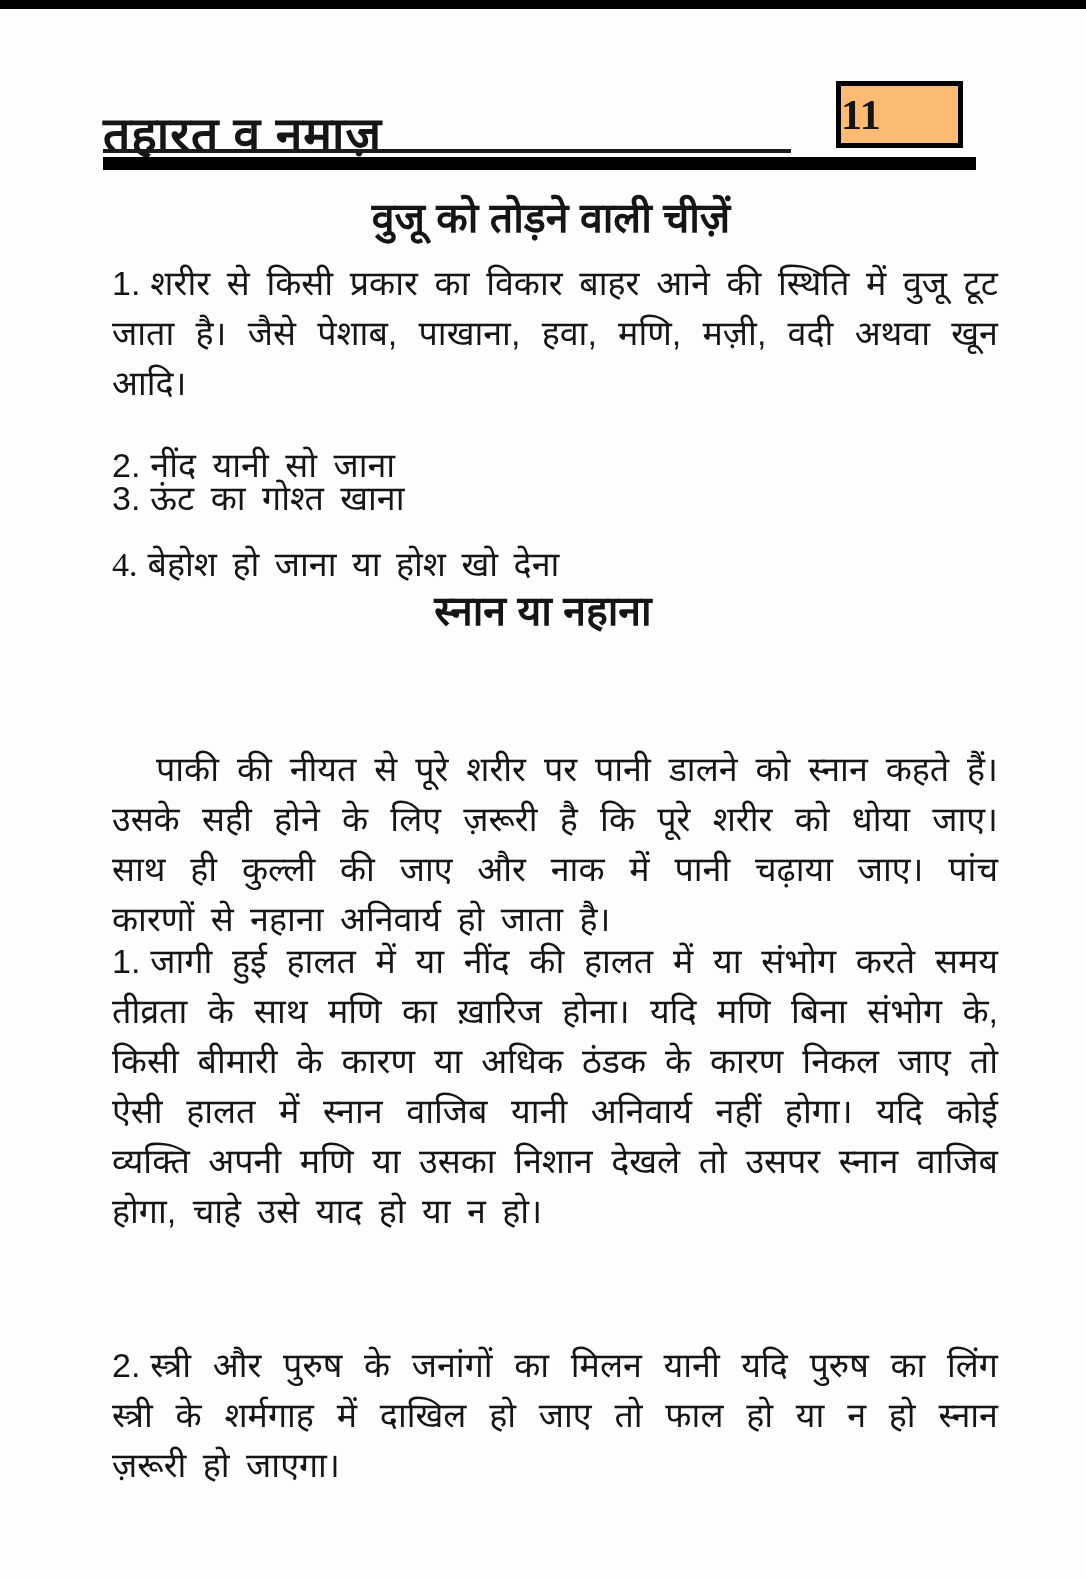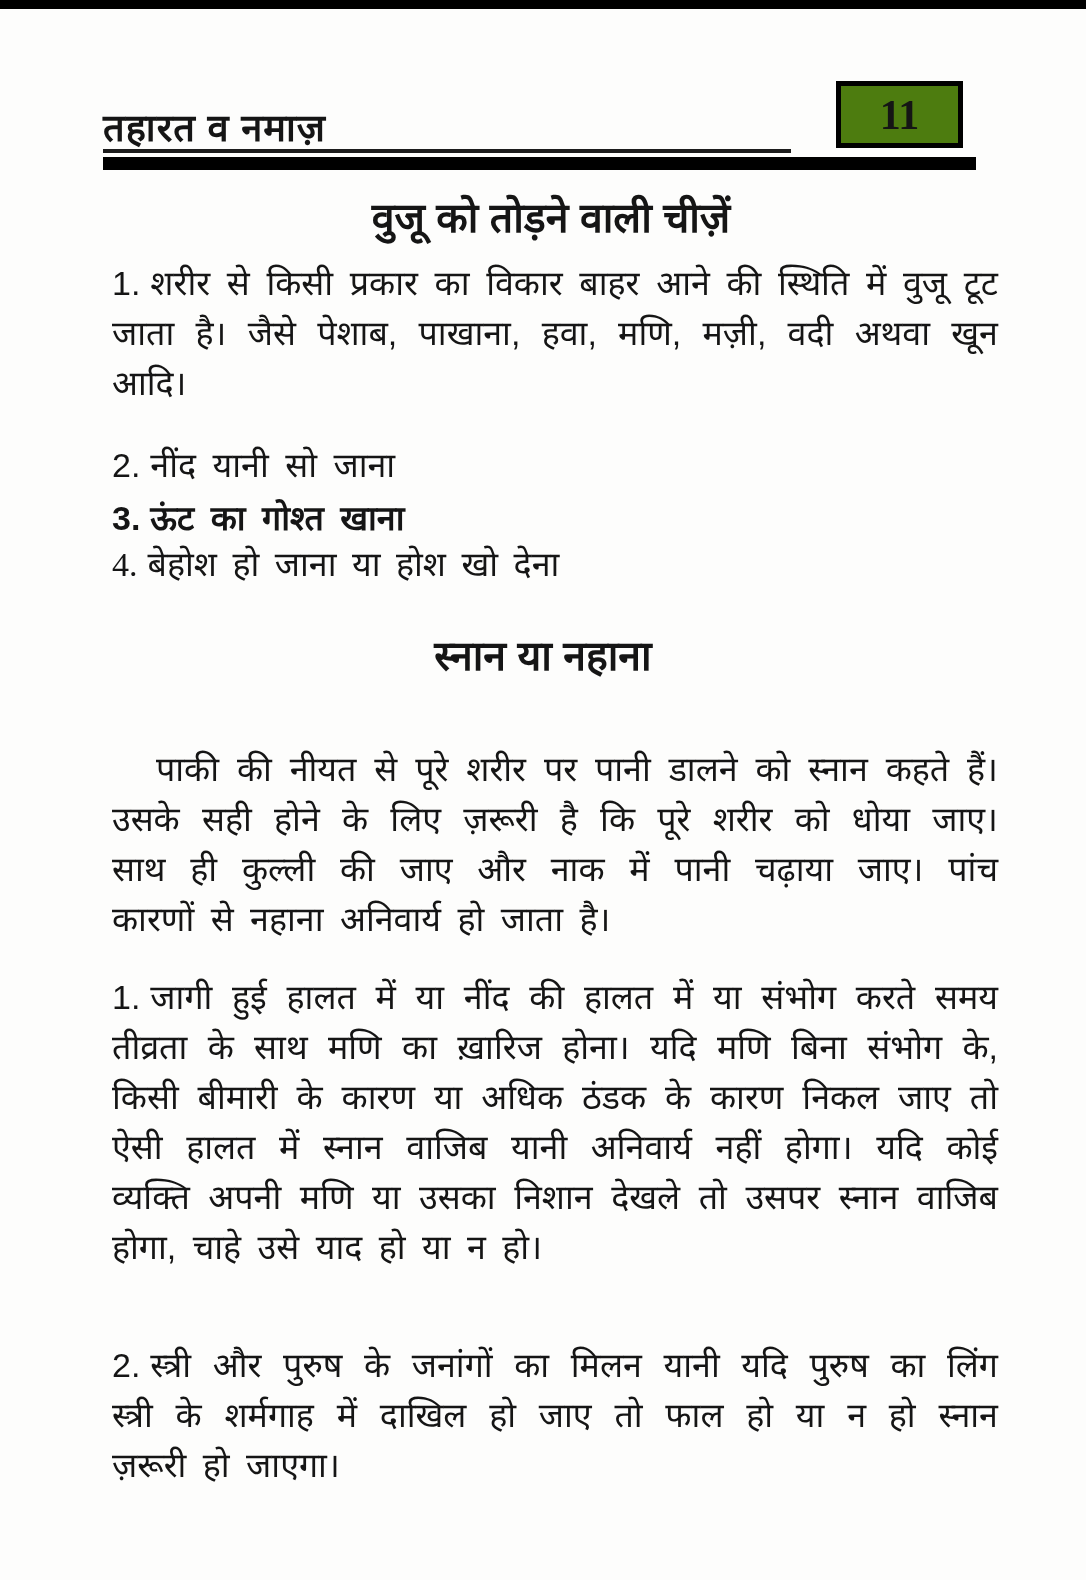--- a/index.html
+++ b/index.html
@@ -13,74 +13,74 @@
     position: relative;
     overflow: hidden;
   }
   .top-strip {
     position: absolute; top: 0; left: 0;
     width: 100%; height: 9px;
     background: #000;
   }
   .running-title {
     position: absolute; left: 103px; top: 100px;
-    font-size: 38px; font-weight: 700;
+    font-size: 48px; font-weight: 700;
     letter-spacing: 1px;
     white-space: nowrap;
   }
   .rule-thin {
     position: absolute; left: 103px; top: 149px;
     width: 688px; height: 4px;
     background: #1c1c1c;
   }
   .rule-thick {
     position: absolute; left: 103px; top: 157px;
     width: 873px; height: 13px;
     background: #000;
   }
   .page-box {
     position: absolute; left: 836px; top: 81px;
     width: 127px; height: 67px;
     border: 5px solid #000;
     box-sizing: border-box;
-    background: #4d7c0f;
-    display: flex; align-items: center; justify-content: center;
+    background: #fdba74;
+    display: flex; align-items: center; justify-content: flex-start;
   }
   .page-box .page-num {
     font-family: "Liberation Serif", "DejaVu Serif", serif;
     font-size: 42px; font-weight: 700;
     line-height: 1;
   }
   .section-heading {
     position: absolute; left: 0;
     width: 100%;
     text-align: center;
     font-size: 41px; font-weight: 700;
     margin: 0;
     white-space: nowrap;
   }
   #heading-wudu { top: 188px; margin-left: 8px; }
-  #heading-snan { top: 626px; }
+  #heading-snan { top: 581px; }
   .para {
     position: absolute; left: 100px;
     width: 886px;
     margin: 12px;
     font-size: 34px;
     line-height: 50px;
     text-align: justify;
     text-align-last: left;
     word-spacing: 7px;
   }
   .para .num { margin-right: 10px; }
   #wudu-item-1 { top: 246px; }
   #wudu-item-2 { top: 428px; }
-  #wudu-item-3 { top: 481px; font-weight: bold; }
+  #wudu-item-3 { top: 461px; }
   #wudu-item-4 { top: 528px; font-family: Liberation Serif, serif; }
   #snan-intro  { top: 732px; text-indent: 44px; }
-  #snan-item-1 { top: 960px; }
+  #snan-item-1 { top: 924px; }
   #snan-item-2 { top: 1328px; }
 </style>
 </head>
 <body>
 
 <div class="top-strip"></div>
 
 <header>
   <div class="running-title">तहारत व नमाज़</div>
   <div class="page-box">

